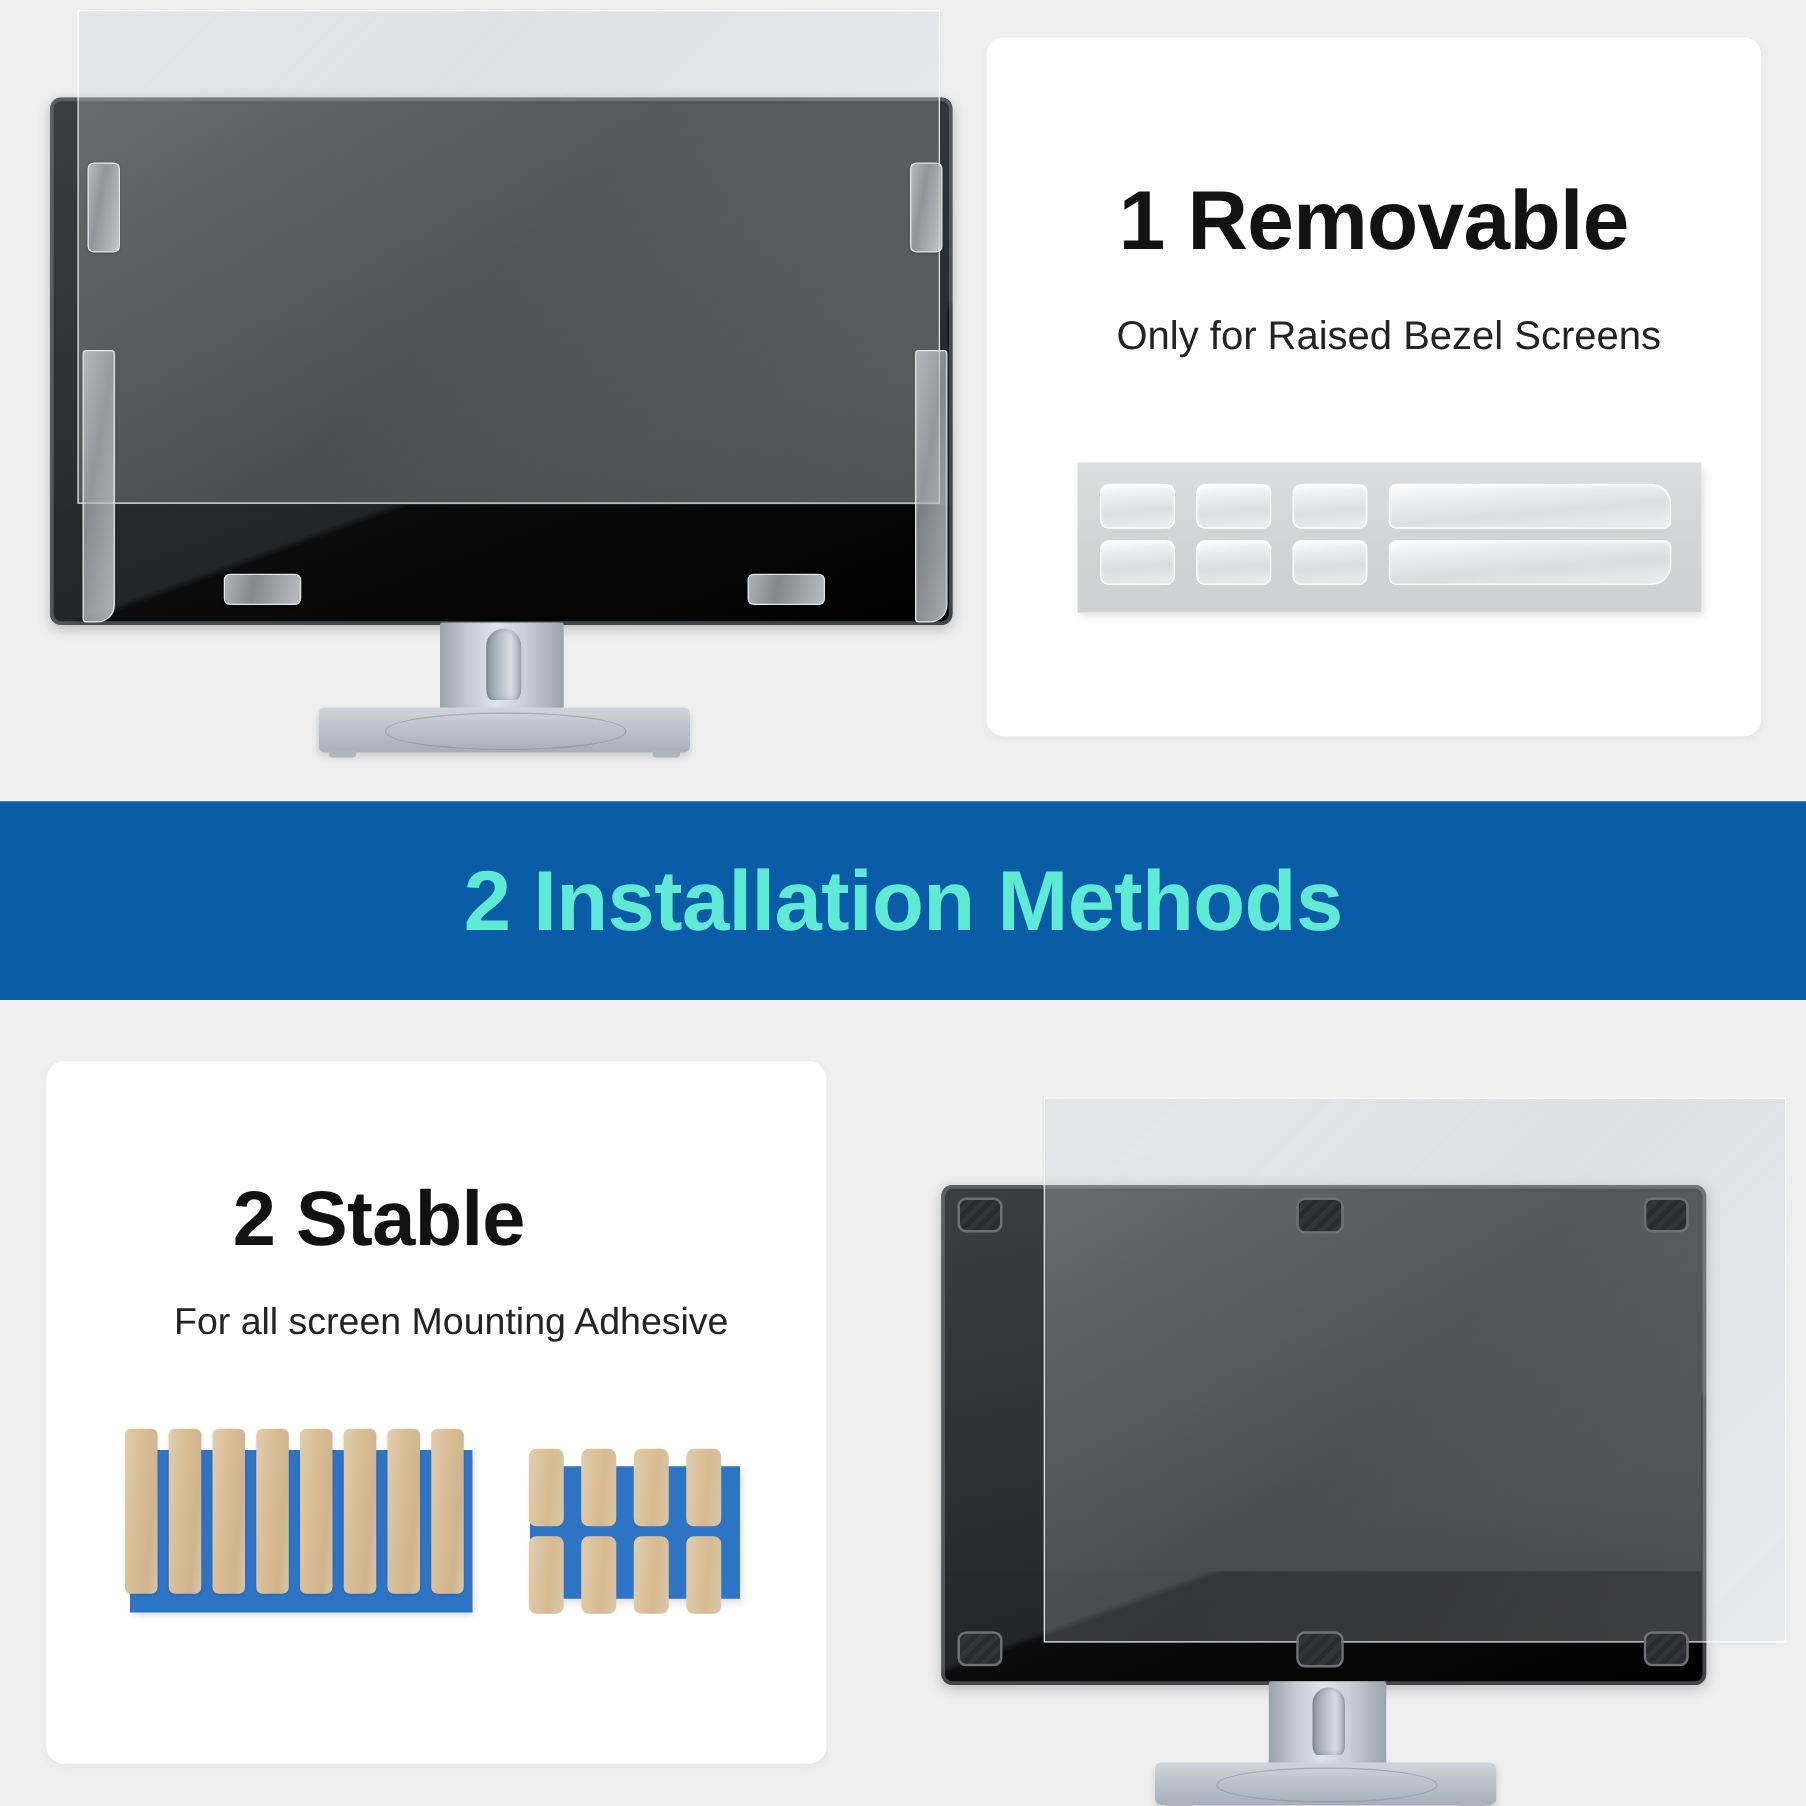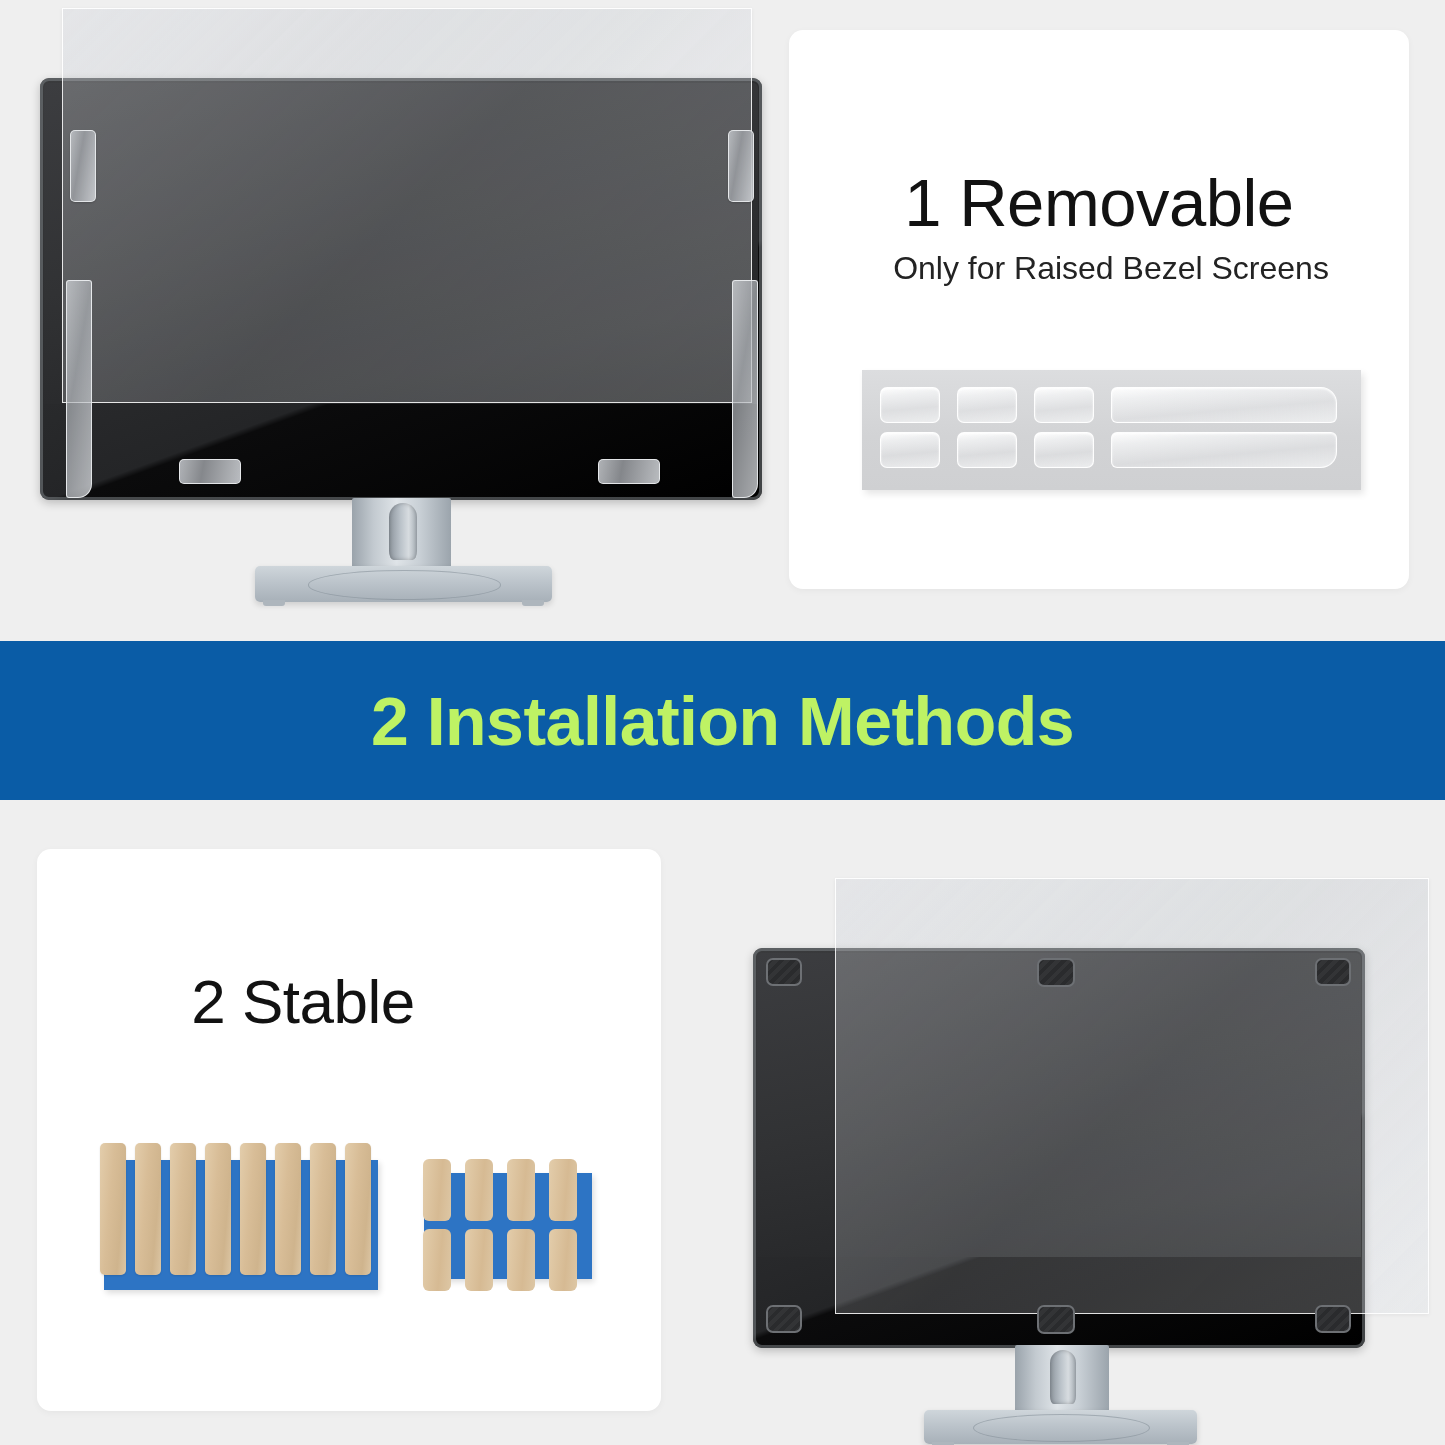--- a/index.html
+++ b/index.html
@@ -24,25 +24,24 @@
     position: absolute;
     background: #ffffff;
     border-radius: 14px;
     box-shadow: 0 2px 7px rgba(0,0,0,0.045);
   }
   #card-removable { left: 789px;  top: 30px;   width: 620px; height: 559px; }
   #card-stable    { left: 37px;   top: 849px;  width: 624px; height: 562px; }
 
   
   .heading {
-    font-weight: 400;
+    font-weight: 700;
     color: #121212;
     letter-spacing: -0.5px;
     white-space: nowrap;
-    margin-top: 26px;
   }
   .subheading {
     font-weight: 400;
     color: #232323;
     white-space: nowrap;
     padding-left: 24px;
   }
 
   #removable-heading {
     position: absolute; left: 789px; top: 143px; width: 620px;
@@ -65,21 +64,21 @@
   #banner {
     position: absolute;
     left: 0; top: 641px;
     width: 1445px; height: 159px;
     background: #0a5ca6;
     display: flex;
     align-items: center;
     justify-content: center;
   }
   #banner-text {
-    color: #bef264;
+    color: #5eead4;
     font-size: 68px;
     font-weight: 700;
     letter-spacing: -0.5px;
     white-space: nowrap;
   }
 
   
   .monitor { position: absolute; }
 
   .screen-body {
@@ -261,20 +260,21 @@
   </div>
 
   <div id="banner">
     <span id="banner-text">2 Installation Methods</span>
   </div>
 
   <div class="card" id="card-stable"></div>
 
   <div class="heading" id="stable-heading">2 Stable</div>
 
+  <div class="subheading" id="stable-sub">For all screen Mounting Adhesive</div>
 
   <div class="adh-sheet" style="left:104px; top:1160px; width:274px; height:130px;">
     <div class="adh-strip" style="left:-4px;  top:-17px; width:26px; height:132px;"></div>
     <div class="adh-strip" style="left:31px;  top:-17px; width:26px; height:132px;"></div>
     <div class="adh-strip" style="left:66px;  top:-17px; width:26px; height:132px;"></div>
     <div class="adh-strip" style="left:101px; top:-17px; width:26px; height:132px;"></div>
     <div class="adh-strip" style="left:136px; top:-17px; width:26px; height:132px;"></div>
     <div class="adh-strip" style="left:171px; top:-17px; width:26px; height:132px;"></div>
     <div class="adh-strip" style="left:206px; top:-17px; width:26px; height:132px;"></div>
     <div class="adh-strip" style="left:241px; top:-17px; width:26px; height:132px;"></div>

